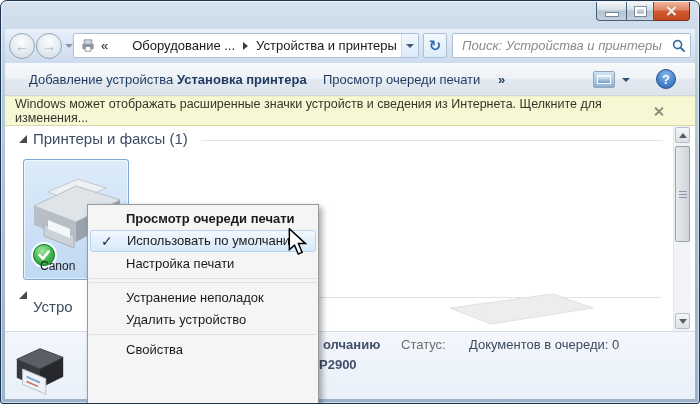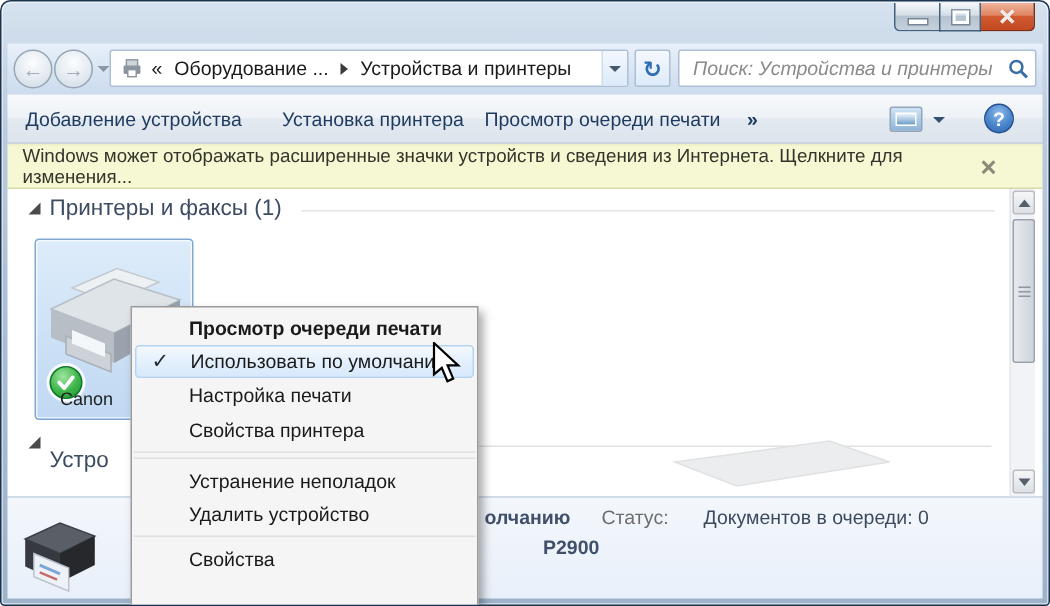--- a/index.html
+++ b/index.html
@@ -132,21 +132,21 @@
     </div>
     <div class="nav-caret"></div>
 
     <div class="breadcrumb">
       <svg width="16" height="15" viewBox="0 0 16 16" style="margin:0 5px 0 6px;">
         <rect x="4" y="2" width="8" height="5" fill="#cfd6db" stroke="#8b95a0" stroke-width="1"></rect>
         <rect x="2" y="6" width="12" height="6" rx="1" fill="#8b95a0"></rect>
         <rect x="5" y="9" width="6" height="5" fill="#fff" stroke="#8b95a0" stroke-width="1"></rect>
       </svg>
       <span>«</span>
-      <span style="margin-left:8px;">Оборудование ...</span>
+      <span style="margin-left:24px;">Оборудование ...</span>
       <span class="crumb-sep"></span>
       <span>Устройства и принтеры</span>
       <div class="crumb-caret-seg">
         <div class="caret-down"></div>
       </div>
     </div>
 
     <div class="refresh-btn">
       <span>↻</span>
     </div>
@@ -154,22 +154,22 @@
     <div class="search-box">
       <input type="text" placeholder="Поиск: Устройства и принтеры" style="">
       <svg width="14" height="14" viewBox="0 0 14 14">
         <circle cx="5.6" cy="5.6" r="4" fill="none" stroke="#3b6ea5" stroke-width="1.7"></circle>
         <line x1="8.7" y1="8.7" x2="12.6" y2="12.6" stroke="#3b6ea5" stroke-width="2"></line>
       </svg>
     </div>
   </div>
 
   <div class="toolbar">
-    <span class="tb-item" style="left:12px;">Добавление устройства</span>
-    <span class="tb-item" style="left:183px;">Установка принтера</span>
+    <span class="tb-item" style="left:24px;">Добавление устройства</span>
+    <span class="tb-item" style="left:172px;font-weight:bold;">Установка принтера</span>
     <span class="tb-item" style="left:318px;">Просмотр очереди печати</span>
     <span class="tb-item" style="left:493px;font-weight:bold;">»</span>
     <div class="views-box">
       <div class="views-inner"></div>
     </div>
     <div class="tb-caret"></div>
     <div class="help-btn">
       <span>?</span>
     </div>
   </div>
@@ -229,36 +229,33 @@
       <polygon points="6,22 30,11 54,20 30,32" fill="#5a5f66" stroke="#3c4046" stroke-width="1"></polygon>
       <polygon points="6,22 30,32 30,52 6,41" fill="#36393f"></polygon>
       <polygon points="30,32 54,20 54,40 30,52" fill="#26282c"></polygon>
       <polygon points="12,32 36,42 36,58 12,48" fill="#eef2f6" stroke="#b9c2cc" stroke-width="1"></polygon>
       <line x1="16" y1="40" x2="30" y2="46" stroke="#7aa7d6" stroke-width="2"></line>
       <line x1="16" y1="45" x2="28" y2="50" stroke="#c96a6a" stroke-width="1.6"></line>
     </svg>
     <span class="detail-frag" style="left:318px;top:5px;">олчанию</span>
     <span class="detail-label" style="left:396px;top:5px;">Статус:</span>
     <span class="detail-value" style="left:450px;top:5px;margin-left:14px;">Документов в очереди: 0</span>
-    <span class="detail-frag" style="left:324px;top:25px;padding-left:33px;">P2900</span>
+    <span class="detail-frag" style="left:314px;top:25px;">P2900</span>
   </div>
 
   <div class="context-menu">
     <div class="menu-item bold">
       <span>Просмотр очереди печати</span>
     </div>
     <div class="menu-item hl">
       <span class="menu-check">✓</span>
       <span>Использовать по умолчанию</span>
     </div>
     <div class="menu-item">
       <span>Настройка печати</span>
-    </div>
-    <div class="menu-item">
-      <span>Свойства принтера</span>
     </div>
     <div class="menu-sep"></div>
     <div class="menu-sep"></div>
     <div class="menu-item">
       <span>Устранение неполадок</span>
     </div>
     <div class="menu-item" style="height:22px;line-height:22px;">
       <span>Удалить устройство</span>
     </div>
     <div class="menu-sep"></div>

